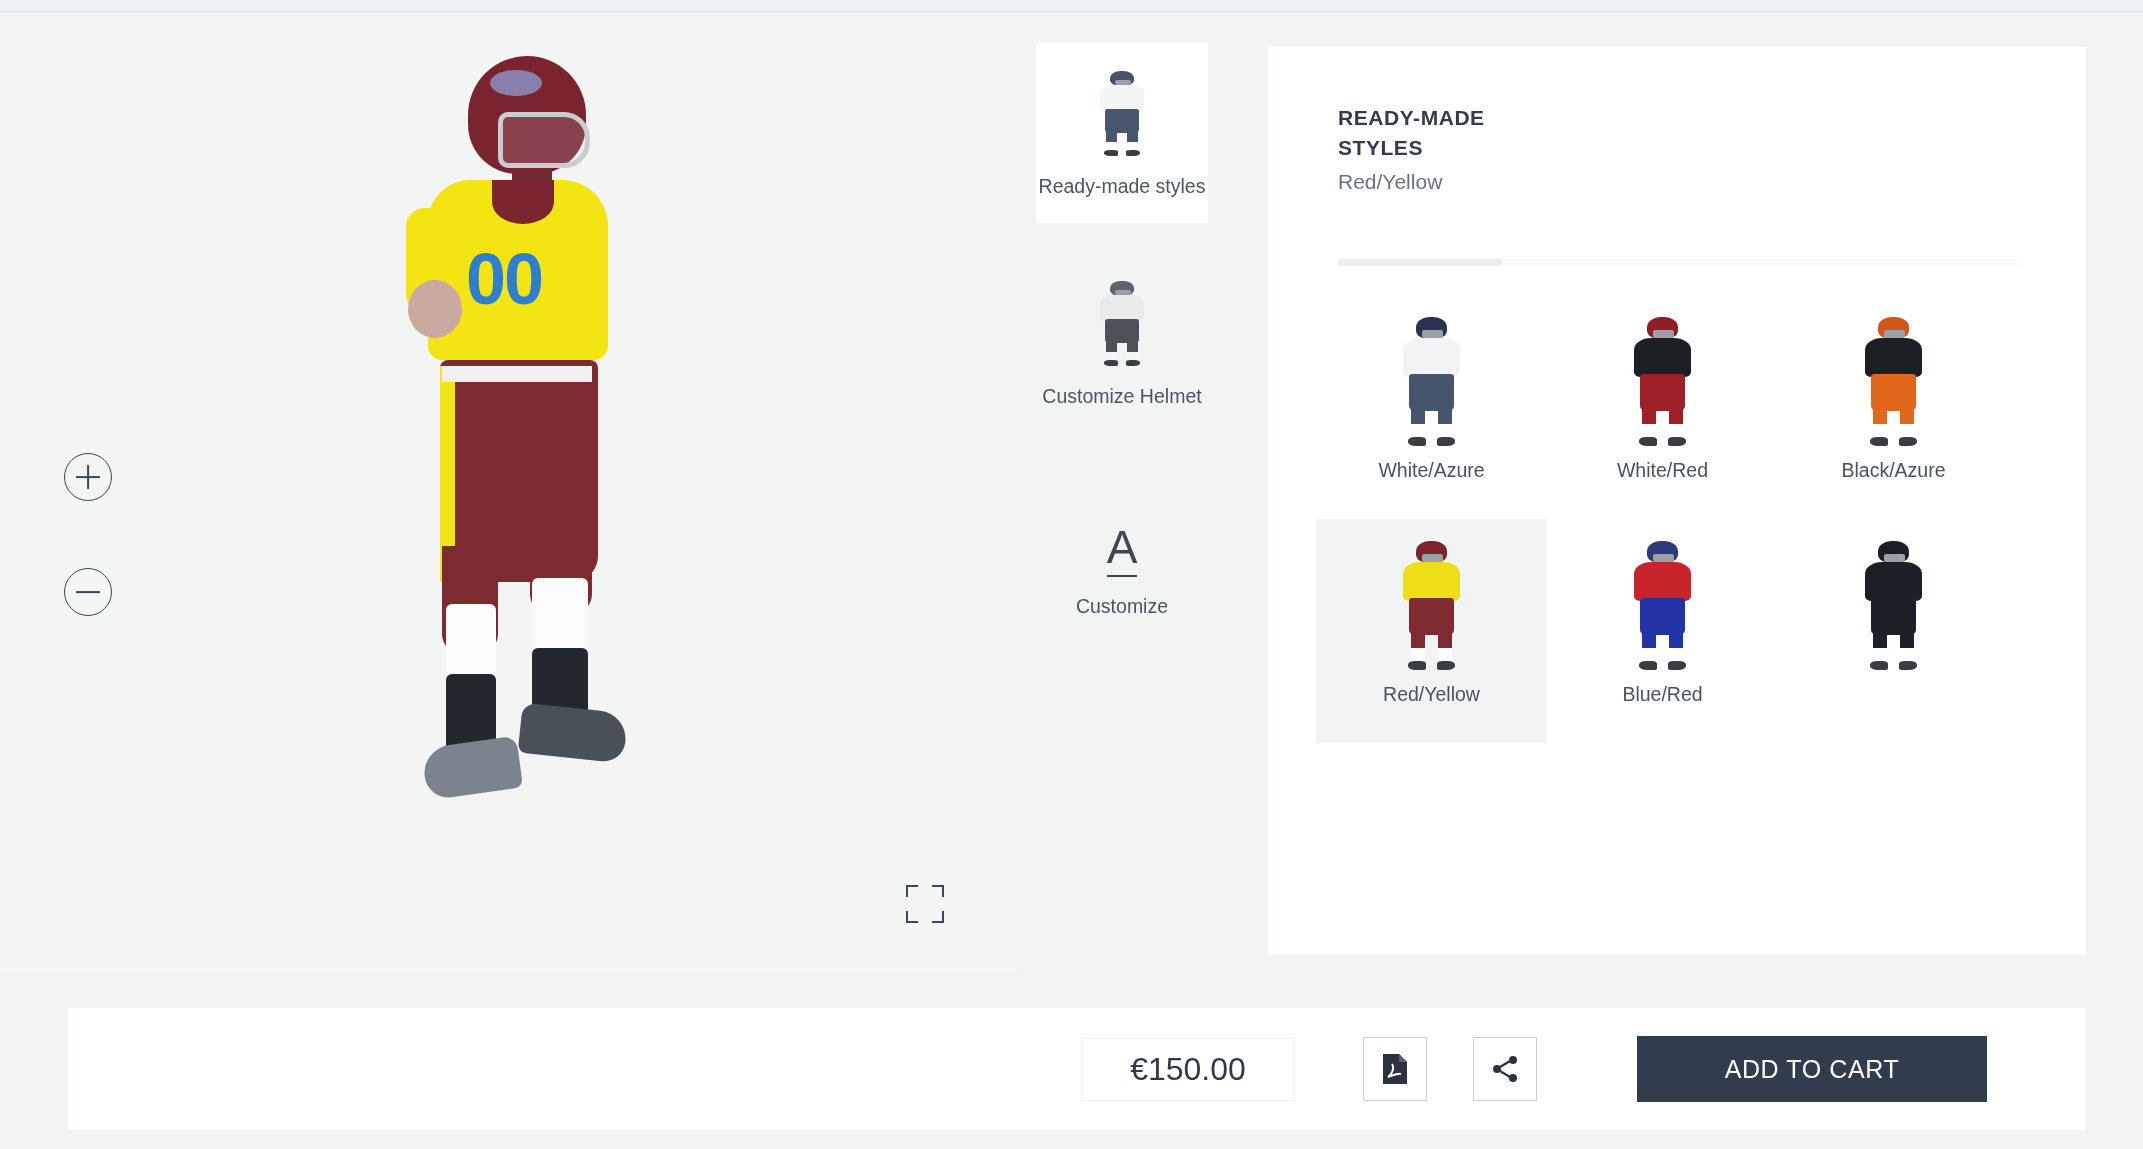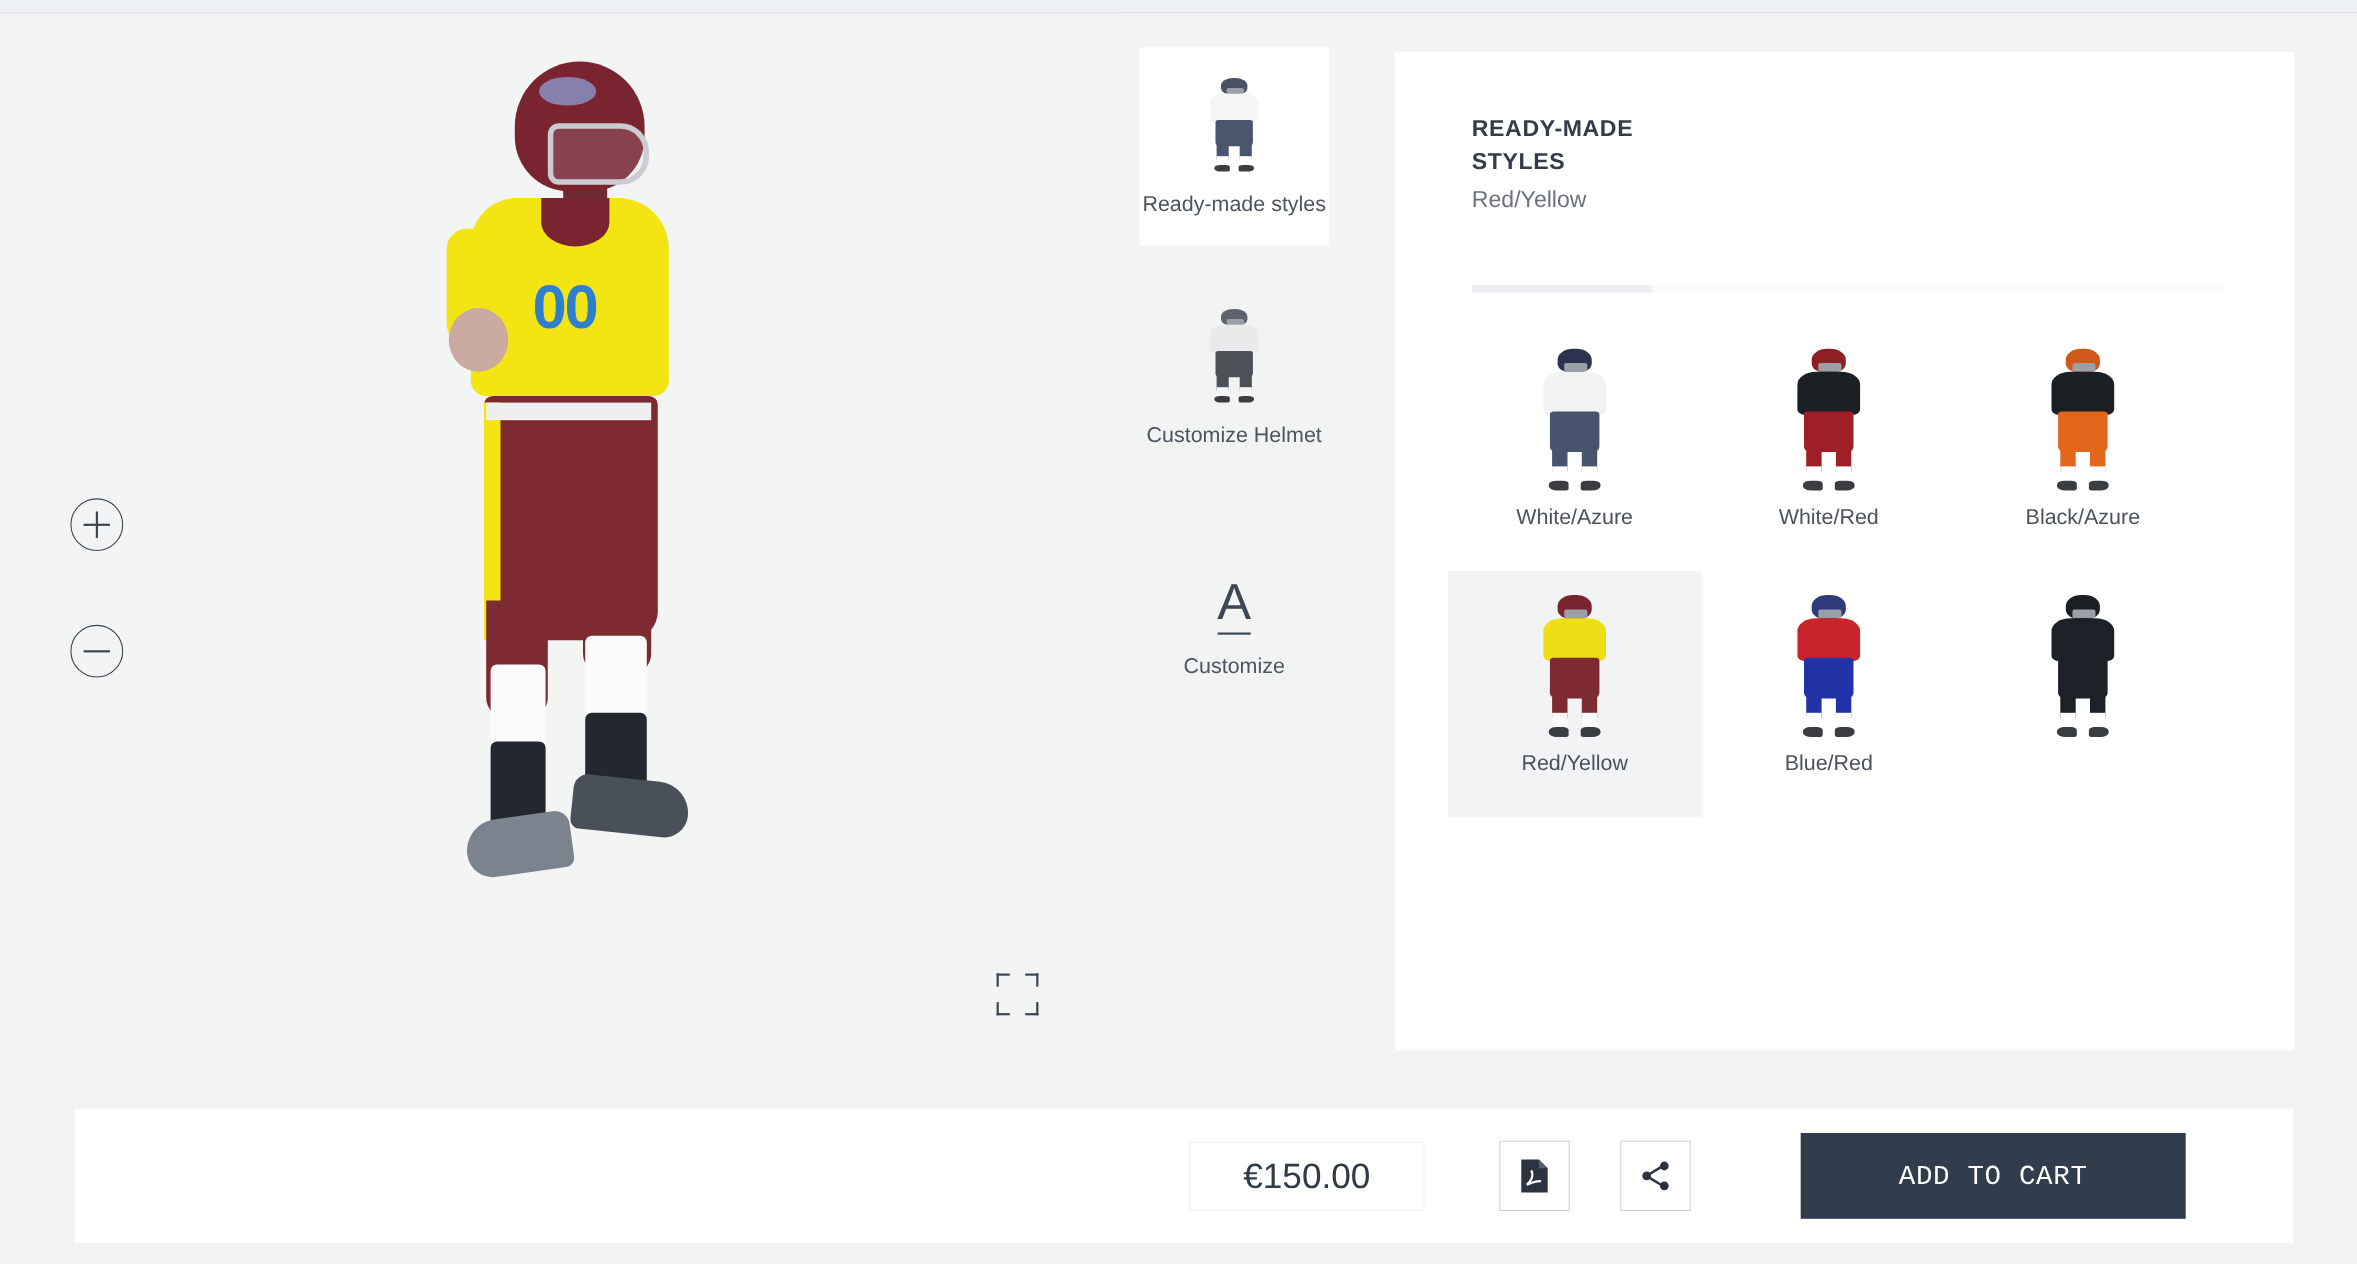--- a/index.html
+++ b/index.html
@@ -107,24 +107,24 @@
     width: 214px; height: 63px; border: 1px solid #f0f1f2; display: flex;
     align-items: center; justify-content: center; margin-right: 44px;
     font-size: 32px; color: #313b48; font-weight: 400;
   }
   .icon-btn {
     width: 64px; height: 64px; border: 1px solid #cfd3d8; background: #fff;
     display: flex; align-items: center; justify-content: center;
     margin-right: 22px; cursor: pointer;
   }
   .cart-btn {
-    width: 350px; height: 78px; background: #313d4d; color: #ffffff;
+    width: 350px; height: 66px; background: #313d4d; color: #ffffff;
     display: flex; align-items: center; justify-content: center;
     font-size: 25px; letter-spacing: .6px; cursor: pointer; border: none;
-    margin-left: 54px; font-family: Liberation Mono, monospace;
+    margin-left: 54px; font-family: Liberation Sans, sans-serif;
   }
 
   
   .fig { position: absolute; left: 0; top: 0; width: 100%; height: 100%; }
   .fig i { position: absolute; display: block; }
   .fg-helmet { left: 34%; top: 0; width: 32%; height: 17%; border-radius: 46% 46% 40% 40%; }
   .fg-mask { left: 40%; top: 10%; width: 22%; height: 6%; background: #9aa0a6; border-radius: 2px; }
   .fg-jersey { left: 20%; top: 16%; width: 60%; height: 30%; border-radius: 30% 30% 12% 12%; }
   .fg-pants { left: 27%; top: 44%; width: 46%; height: 28%; border-radius: 8% 8% 14% 14%; }
   .fg-legL { left: 29%; top: 68%; width: 14%; height: 18%; }
@@ -138,21 +138,21 @@
   .bigfig { position: absolute; left: 0; top: 0; width: 330px; height: 930px; }
   .bigfig span { position: absolute; display: block; }
   .bm-helmet { left: 88px; top: 8px; width: 118px; height: 118px; background: #7a2430; border-radius: 50% 50% 42% 42%; }
   .bm-helmet-shine { left: 110px; top: 22px; width: 52px; height: 26px; background: #8e9fd6; border-radius: 50%; opacity: .75; }
   .bm-mask { left: 118px; top: 64px; width: 92px; height: 56px; border: 5px solid #c9ccd1; border-radius: 10px 26px 26px 10px; background: rgba(200,203,208,.18); }
   .bm-neck { left: 132px; top: 120px; width: 40px; height: 28px; background: #6d2b33; }
   .bm-jersey { left: 48px; top: 132px; width: 180px; height: 180px; background: #f2e513; border-radius: 42px 46px 14px 14px; }
   .bm-collar { left: 112px; top: 132px; width: 62px; height: 44px; background: #7a2430; border-radius: 0 0 60% 60%; }
   .bm-armL { left: 26px; top: 160px; width: 54px; height: 112px; background: #f2e513; border-radius: 30px 16px 44px 44px; }
   .bm-hand { left: 28px; top: 232px; width: 54px; height: 58px; background: #c9a9a0; border-radius: 50%; }
-  .bm-num { left: 104px; top: 188px; width: 110px; height: 86px; color: #2f7fd0; font-size: 56px; font-weight: 700; line-height: 86px; letter-spacing: -2px; font-family: "Liberation Sans", sans-serif; }
+  .bm-num { left: 86px; top: 188px; width: 110px; height: 86px; color: #2f7fd0; font-size: 72px; font-weight: 700; line-height: 86px; letter-spacing: -2px; font-family: "Liberation Sans", sans-serif; }
   .bm-belt { left: 62px; top: 318px; width: 150px; height: 16px; background: #efefef; }
   .bm-pants { left: 60px; top: 312px; width: 158px; height: 222px; background: #7d2b31; border-radius: 8px 8px 26px 26px; }
   .bm-stripe { left: 60px; top: 318px; width: 15px; height: 216px; background: #f2e513; }
   .bm-legL { left: 62px; top: 498px; width: 56px; height: 108px; background: #7d2b31; border-radius: 0 0 20px 20px; }
   .bm-legR { left: 150px; top: 470px; width: 62px; height: 96px; background: #7d2b31; border-radius: 0 0 20px 20px; }
   .bm-sockL { left: 66px; top: 556px; width: 50px; height: 78px; background: #fbfbfb; border-radius: 6px; }
   .bm-sockR { left: 152px; top: 530px; width: 56px; height: 78px; background: #fbfbfb; border-radius: 6px; }
   .bm-lowL { left: 66px; top: 626px; width: 50px; height: 82px; background: #23282e; border-radius: 6px; }
   .bm-lowR { left: 152px; top: 600px; width: 56px; height: 82px; background: #23282e; border-radius: 6px; }
   .bm-shoeL { left: 44px; top: 694px; width: 96px; height: 52px; background: #7b848e; border-radius: 34px 16px 10px 28px; transform: rotate(-8deg); }

